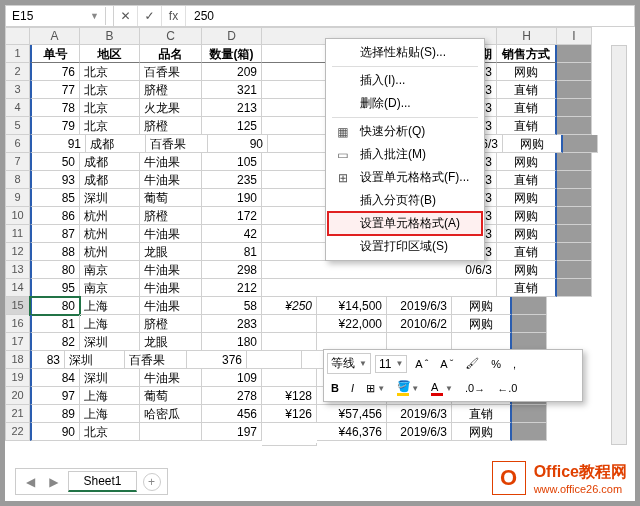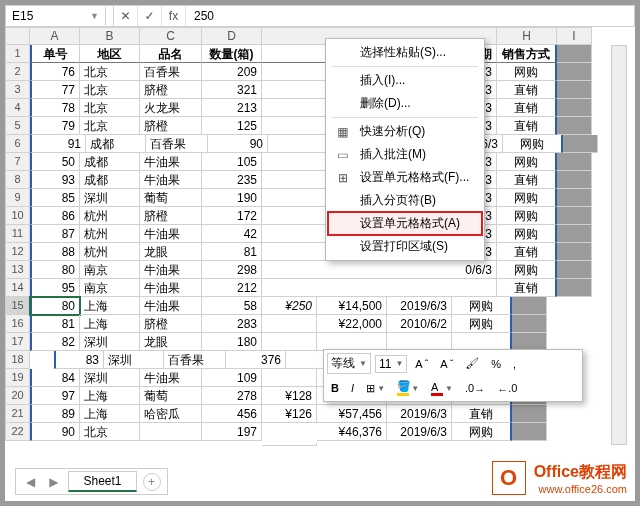--- a/index.html
+++ b/index.html
@@ -216,21 +216,21 @@
     }
     .logo-icon {
       width: 34px; height: 34px;
       background: #fff;
       display: flex; align-items: center; justify-content: center;
       font-size: 22px;
       color: #e04000;
       font-weight: bold;
       border: 1px solid #e04000;
     }
-    .logo-text { display: flex; flex-direction: column; align-items: flex-end; }
+    .logo-text { display: flex; flex-direction: column; align-items: flex-start; }
     .logo-title { color: #e04000; font-weight: bold; font-size: 16px; }
     .logo-url { color: #e04000; font-size: 11px; }
   </style>
 </head>
 <body>
 
 <div class="app-container">
 
   <div class="formula-bar">
     <div class="name-box">
@@ -439,21 +439,21 @@
             <div class="cell txt" style="width: 60px;">深圳</div>
             <div class="cell txt" style="width: 62px;">龙眼</div>
             <div class="cell num" style="width: 60px;">180</div>
             <div class="cell num" style="width: 55px;"></div>
             <div class="cell num" style="width: 70px;"></div>
             <div class="cell num" style="width: 65px;"></div>
             <div class="cell ctr blue-border-right" style="width: 60px;"></div>
             <div class="cell " style="width: 35px; background: rgb(155, 155, 155);"></div>
           </div>
           <div class="grid-row">
-            <div class="cell num blue-border-left" style="width: 50px; margin-left: 24px;">83</div>
+            <div class="cell num blue-border-left" style="width: 35px;">83</div>
             <div class="cell txt" style="width: 60px;">深圳</div>
             <div class="cell txt" style="width: 62px;">百香果</div>
             <div class="cell num" style="width: 60px;">376</div>
             <div class="cell num" style="width: 55px;"></div>
             <div class="cell num" style="width: 70px;"></div>
             <div class="cell num" style="width: 65px;"></div>
             <div class="cell ctr blue-border-right" style="width: 60px;"></div>
             <div class="cell " style="width: 35px; background: rgb(155, 155, 155);"></div>
           </div>
           <div class="grid-row">

